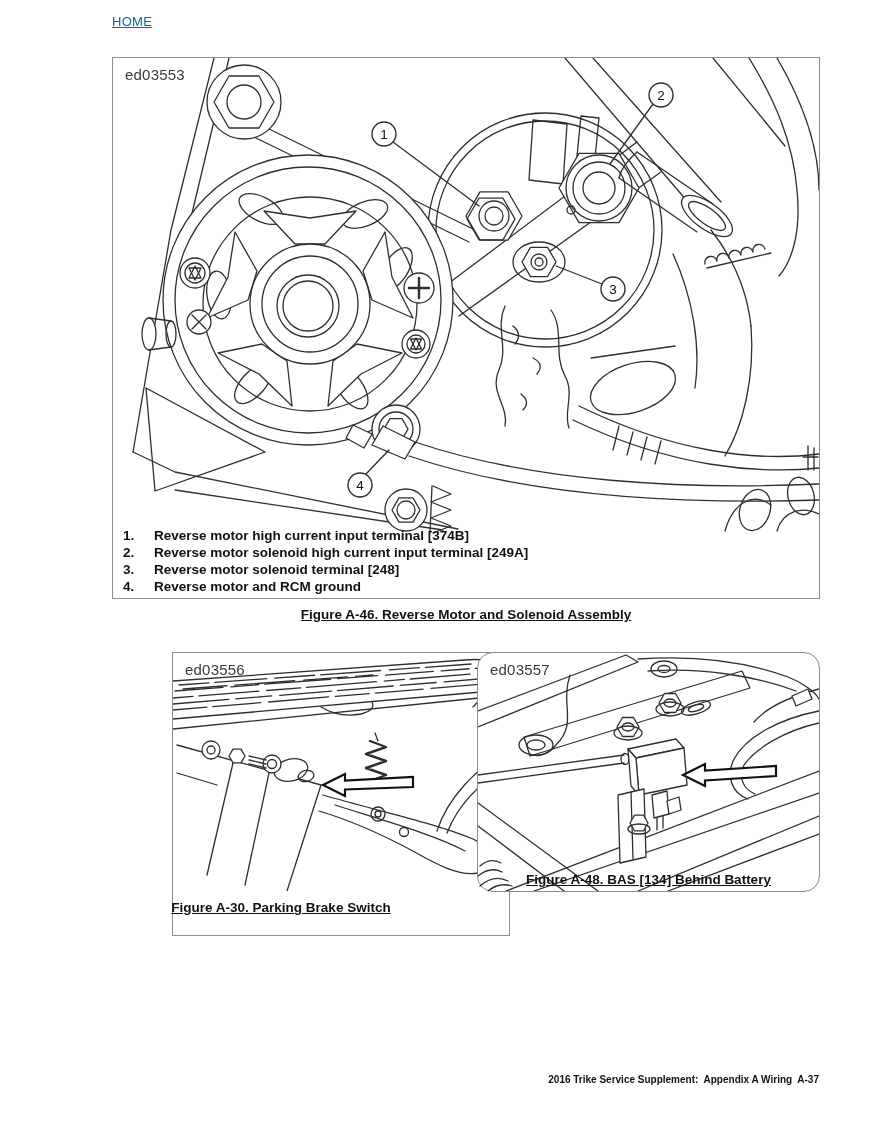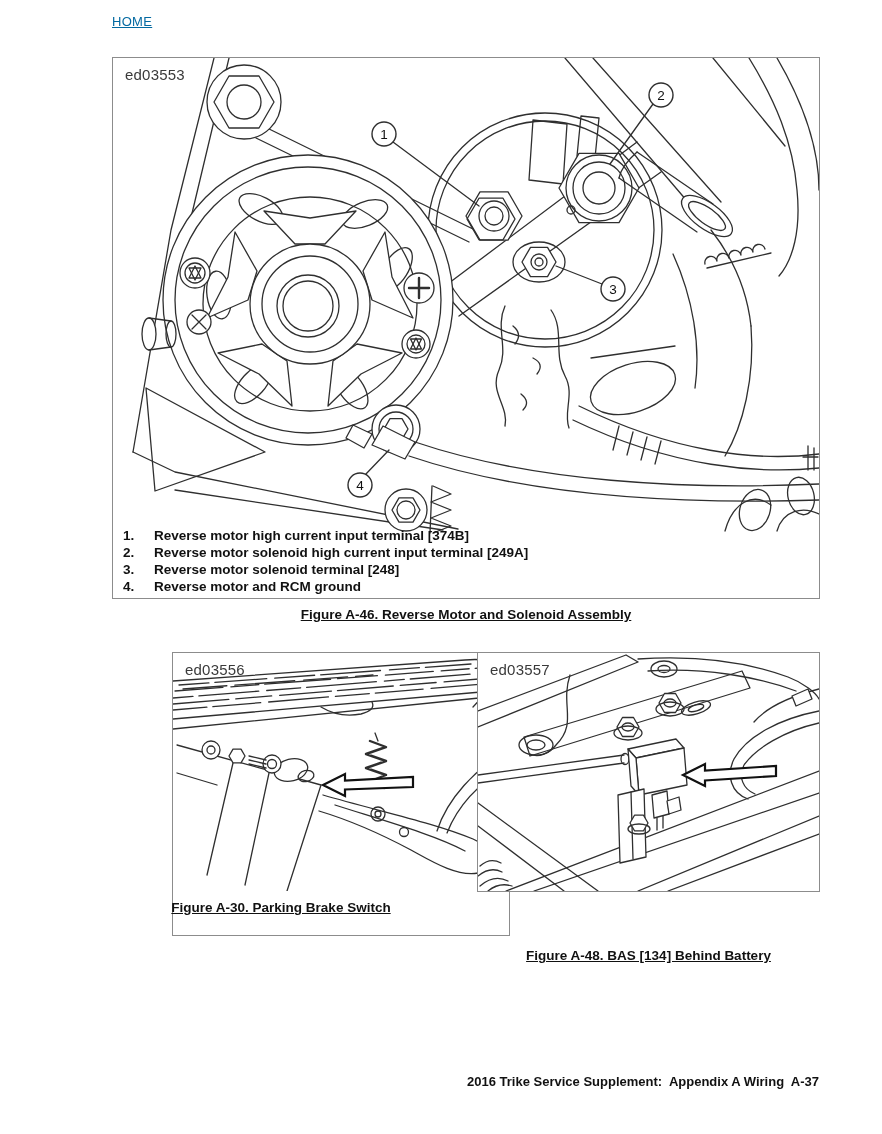--- a/index.html
+++ b/index.html
@@ -10,40 +10,40 @@
   }
   a.home{
     position:absolute;left:112px;top:14px;font-size:13px;
     color:#0369a1;letter-spacing:.3px;text-align:center;
   }
   .figbox{
     position:absolute;border:1px solid #8c8c8c;background:#fff;box-sizing:border-box;
   }
   .figbox-main{left:112px;top:57px;width:708px;height:542px;}
   .figbox-left{left:128px;top:652px;width:338px;height:284px;margin-left:44px;}
-  .figbox-right{left:477px;top:652px;width:343px;height:240px;}
+  .figbox-right{left:477px;top:652px;width:343px;height:240px;border-radius:16px;}
   .edlabel{
     position:absolute;left:12px;top:8px;font-size:15px;color:#3a3a3a;
     letter-spacing:.2px;z-index:5;text-align:center;
   }
   .drawing{position:absolute;left:0;top:0;}
   .callout-list{
     position:absolute;left:10px;bottom:3px;z-index:6;
     font-size:13.5px;font-weight:bold;line-height:17px;
   }
   .callout-item{display:flex;}
   .callout-item .marker{width:31px;flex:0 0 31px;}
   .figcaption{
     position:absolute;font-size:13.5px;font-weight:bold;text-align:center;text-decoration:underline;
   }
   .cap-main{left:112px;top:607px;width:708px;}
   .cap-left{left:112px;top:900px;width:338px;}
-  .cap-right{left:477px;top:948px;width:343px;}
+  .cap-right{left:477px;top:872px;width:343px;}
   .footer{
-    position:absolute;right:63px;top:1074px;font-size:13px;font-weight:bold;
+    position:absolute;right:63px;top:1074px;font-size:10px;font-weight:bold;
     white-space:pre;
   }
   
   .ln{fill:none;stroke:#2f2f2f;stroke-width:1.3;stroke-linecap:round;stroke-linejoin:round;}
   .lnw{fill:#ffffff;stroke:#2f2f2f;stroke-width:1.3;stroke-linejoin:round;}
   .thick{stroke-width:2.4;}
   .arrow{fill:#ffffff;stroke:#111;stroke-width:2.2;stroke-linejoin:miter;}
   .bubble{fill:#ffffff;stroke:#2f2f2f;stroke-width:1.4;}
   .bubble-num{font-size:13.5px;fill:#111;text-anchor:middle;font-family:"Liberation Sans",sans-serif;}
 </style>

